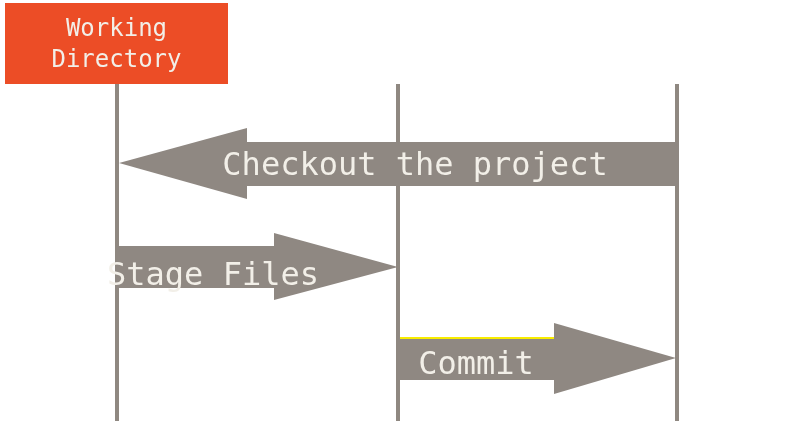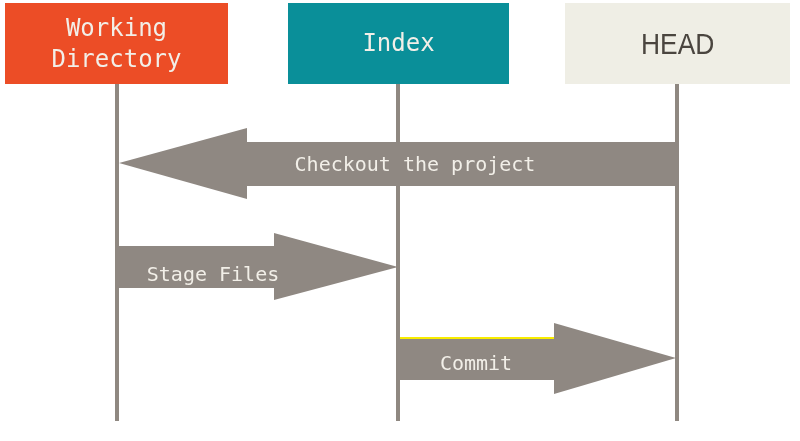--- a/index.html
+++ b/index.html
@@ -62,21 +62,21 @@
   .arrow-head {
     position: absolute;
     width: 0;
     height: 0;
   }
   .arrow-label {
     position: absolute;
     display: flex;
     align-items: center;
     justify-content: center;
-    font-size: 20px;
+    font-size: 32px;
     color: var(--label_text, #f2efe8);
     white-space: nowrap;
   }
 
   
   .checkout-body  { left: 247px; top: 142px; width: 432px; height: 44px; }
   .checkout-head  {
     left: 119px; top: 128px;
     border-top: 35px solid transparent;
     border-bottom: 36px solid transparent;
@@ -112,26 +112,20 @@
 </style>
 </head>
 <body>
 
 <div class="canvas">
 
   <div class="box box-wd">
     <span>Working
 Directory</span>
   </div>
-  <div class="box box-index">
-    <span>Index</span>
-  </div>
-  <div class="box box-head">
-    <span class="condense">HEAD</span>
-  </div>
 
   <div class="lifeline lifeline-wd"></div>
   <div class="lifeline lifeline-index"></div>
   <div class="lifeline lifeline-head"></div>
 
   <div>
     <div class="arrow-body checkout-body"></div>
     <div class="arrow-head checkout-head"></div>
     <div class="arrow-label checkout-label">Checkout the project</div>
   </div>

